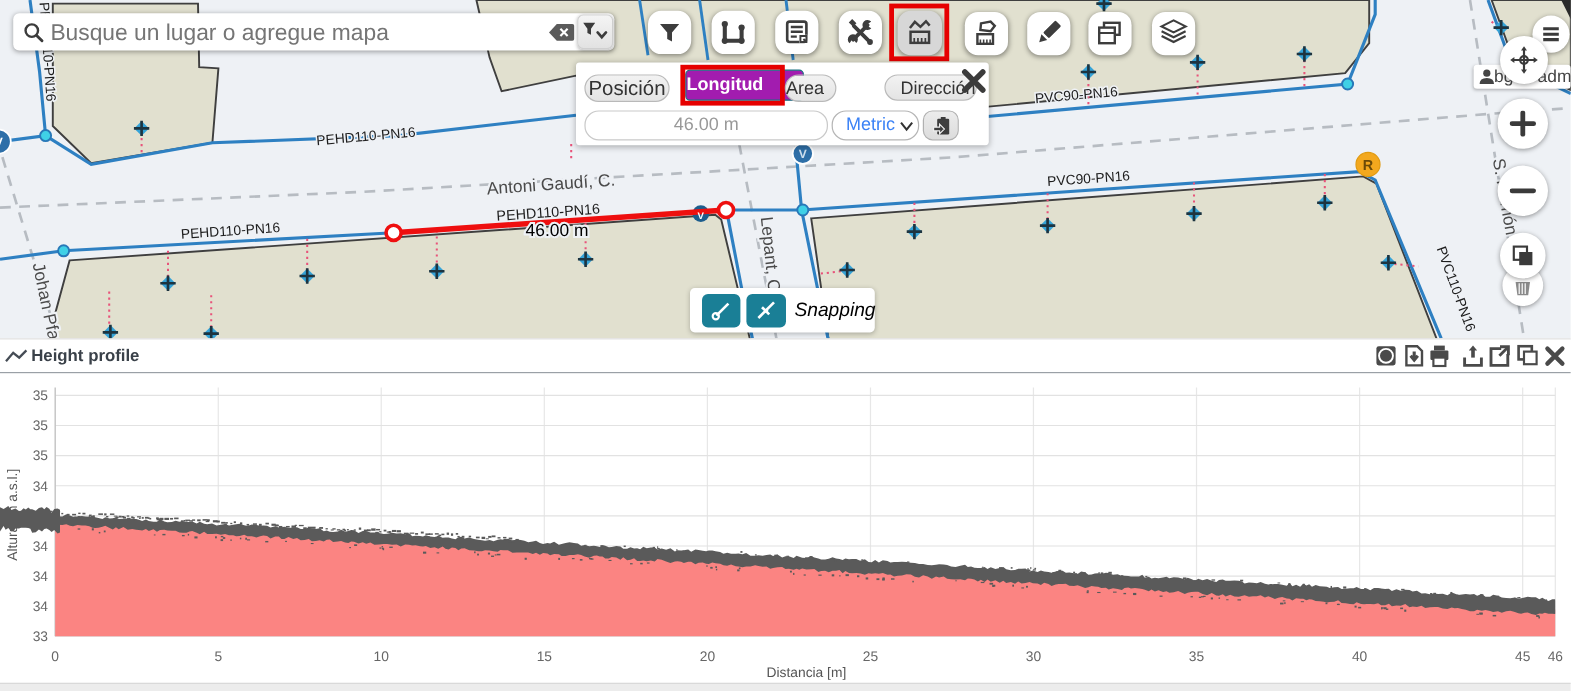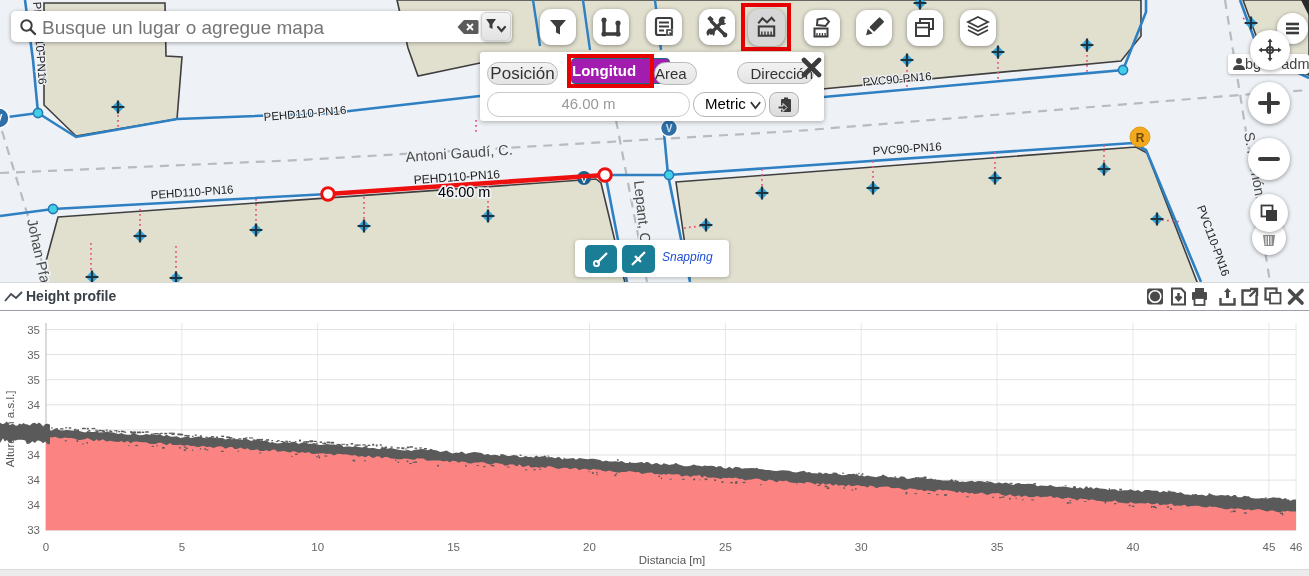--- a/index.html
+++ b/index.html
@@ -255,21 +255,21 @@
 <div class="abs" style="left:654px;top:62px;width:43px;height:23px;background:linear-gradient(#f2f2f2,#e4e4e4);border:1px solid #b9b9b9;border-radius:13px;box-sizing:border-box;font-size:15px;color:#333;line-height:21px;">Area</div>
 
 <div class="abs" style="left:708px;top:62px;width:77px;height:22px;background:linear-gradient(#f2f2f2,#e4e4e4);border:1px solid #b9b9b9;border-radius:13px;box-sizing:border-box;text-align:right;font-size:15px;color:#333;line-height:21px;margin-left:29px;">Dirección</div>
 
 <svg class="abs" style="left:801px;top:57px" width="21" height="21" viewBox="0 0 21 21">
       <path d="M3,3 L18,18 M18,3 L3,18" stroke="#3b3b3b" stroke-width="4.6" stroke-linecap="round"></path>
     </svg>
 
 <div class="abs" style="left:487px;top:92px;width:203px;height:25px;background:#fff;border:1.5px solid #c9c9c9;border-radius:12px;box-sizing:border-box;text-align:center;font-size:15px;color:#999;line-height:22px;">46.00 m</div>
 
-<div class="abs" style="left:693px;top:92px;width:73px;height:25px;background:#fff;border:1.5px solid #b5b5b5;border-radius:12px;box-sizing:border-box;font-size:15px;color:#000000;line-height:22px;"><span style="margin-left:11px;">Metric</span>
+<div class="abs" style="left:693px;top:92px;width:73px;height:25px;background:#fff;border:1.5px solid #b5b5b5;border-radius:12px;box-sizing:border-box;font-size:15px;color:#3b82f6;line-height:22px;"><span style="margin-left:11px;">Metric</span>
   <svg class="abs" style="left:56px;top:8px" width="11" height="9" viewBox="0 0 13 10">
         <path d="M1,1 L6.5,8 L12,1" fill="none" stroke="#333" stroke-width="2"></path>
       </svg>
 </div>
 
 <div class="abs" style="left:769px;top:92px;width:30px;height:25px;background:linear-gradient(#ececec,#dcdcdc);border:1px solid #b0b0b0;border-radius:8px;box-sizing:border-box;">
   <svg class="abs" style="left:7px;top:4px" width="16" height="17" viewBox="0 0 16 17">
         <rect x="4" y="2" width="10" height="13" rx="1" fill="#3d3d3d"></rect>
         <rect x="7" y="0.5" width="4" height="3" fill="#3d3d3d"></rect>
         <path d="M1,9 L6,9 L6,6.5 L10,10.5 L6,14.5 L6,12 L1,12 Z" fill="#3d3d3d" stroke="#ececec" stroke-width="1"></path>
@@ -357,21 +357,21 @@
 </div>
 
 <div class="abs" style="left:622px;top:245px;width:33px;height:28px;background:#1a7f96;border-radius:5px;">
   <svg class="abs" style="left:7px;top:5px" width="19" height="18" viewBox="0 0 19 18">
         <line x1="3" y1="15" x2="16" y2="2" stroke="#fff" stroke-width="2.2"></line>
         <line x1="6" y1="6" x2="12" y2="12" stroke="#fff" stroke-width="2.2"></line>
         <circle cx="9.5" cy="9" r="1.8" fill="#fff"></circle>
       </svg>
 </div>
 
-<span class="abs" style="left:662px;top:250px;font-size:12px;font-style:italic;color:#1d4ed8;">Snapping</span>
+<span class="abs" style="left:662px;top:250px;font-size:16px;font-style:italic;color:#000000;">Snapping</span>
 
 <div class="abs" style="left:0;top:282px;width:1309px;height:294px;background:#fff;border-top:1px solid #d8d8d8;text-align:center;">
 
 <div class="abs" style="left:0;top:0;width:1309px;height:28px;background:#fff;border-bottom:1px solid #9aa0a6;box-sizing:border-box;">
 
   <svg class="abs" style="left:4px;top:7px" width="20" height="14" viewBox="0 0 20 14">
           <polyline points="1,11 7,4 12,8 18,2" fill="none" stroke="#454c55" stroke-width="1.9"></polyline>
         </svg>
 
   <span class="abs" style="left:26px;top:5px;font-size:14px;font-weight:bold;color:#3a4149;">Height profile</span>

